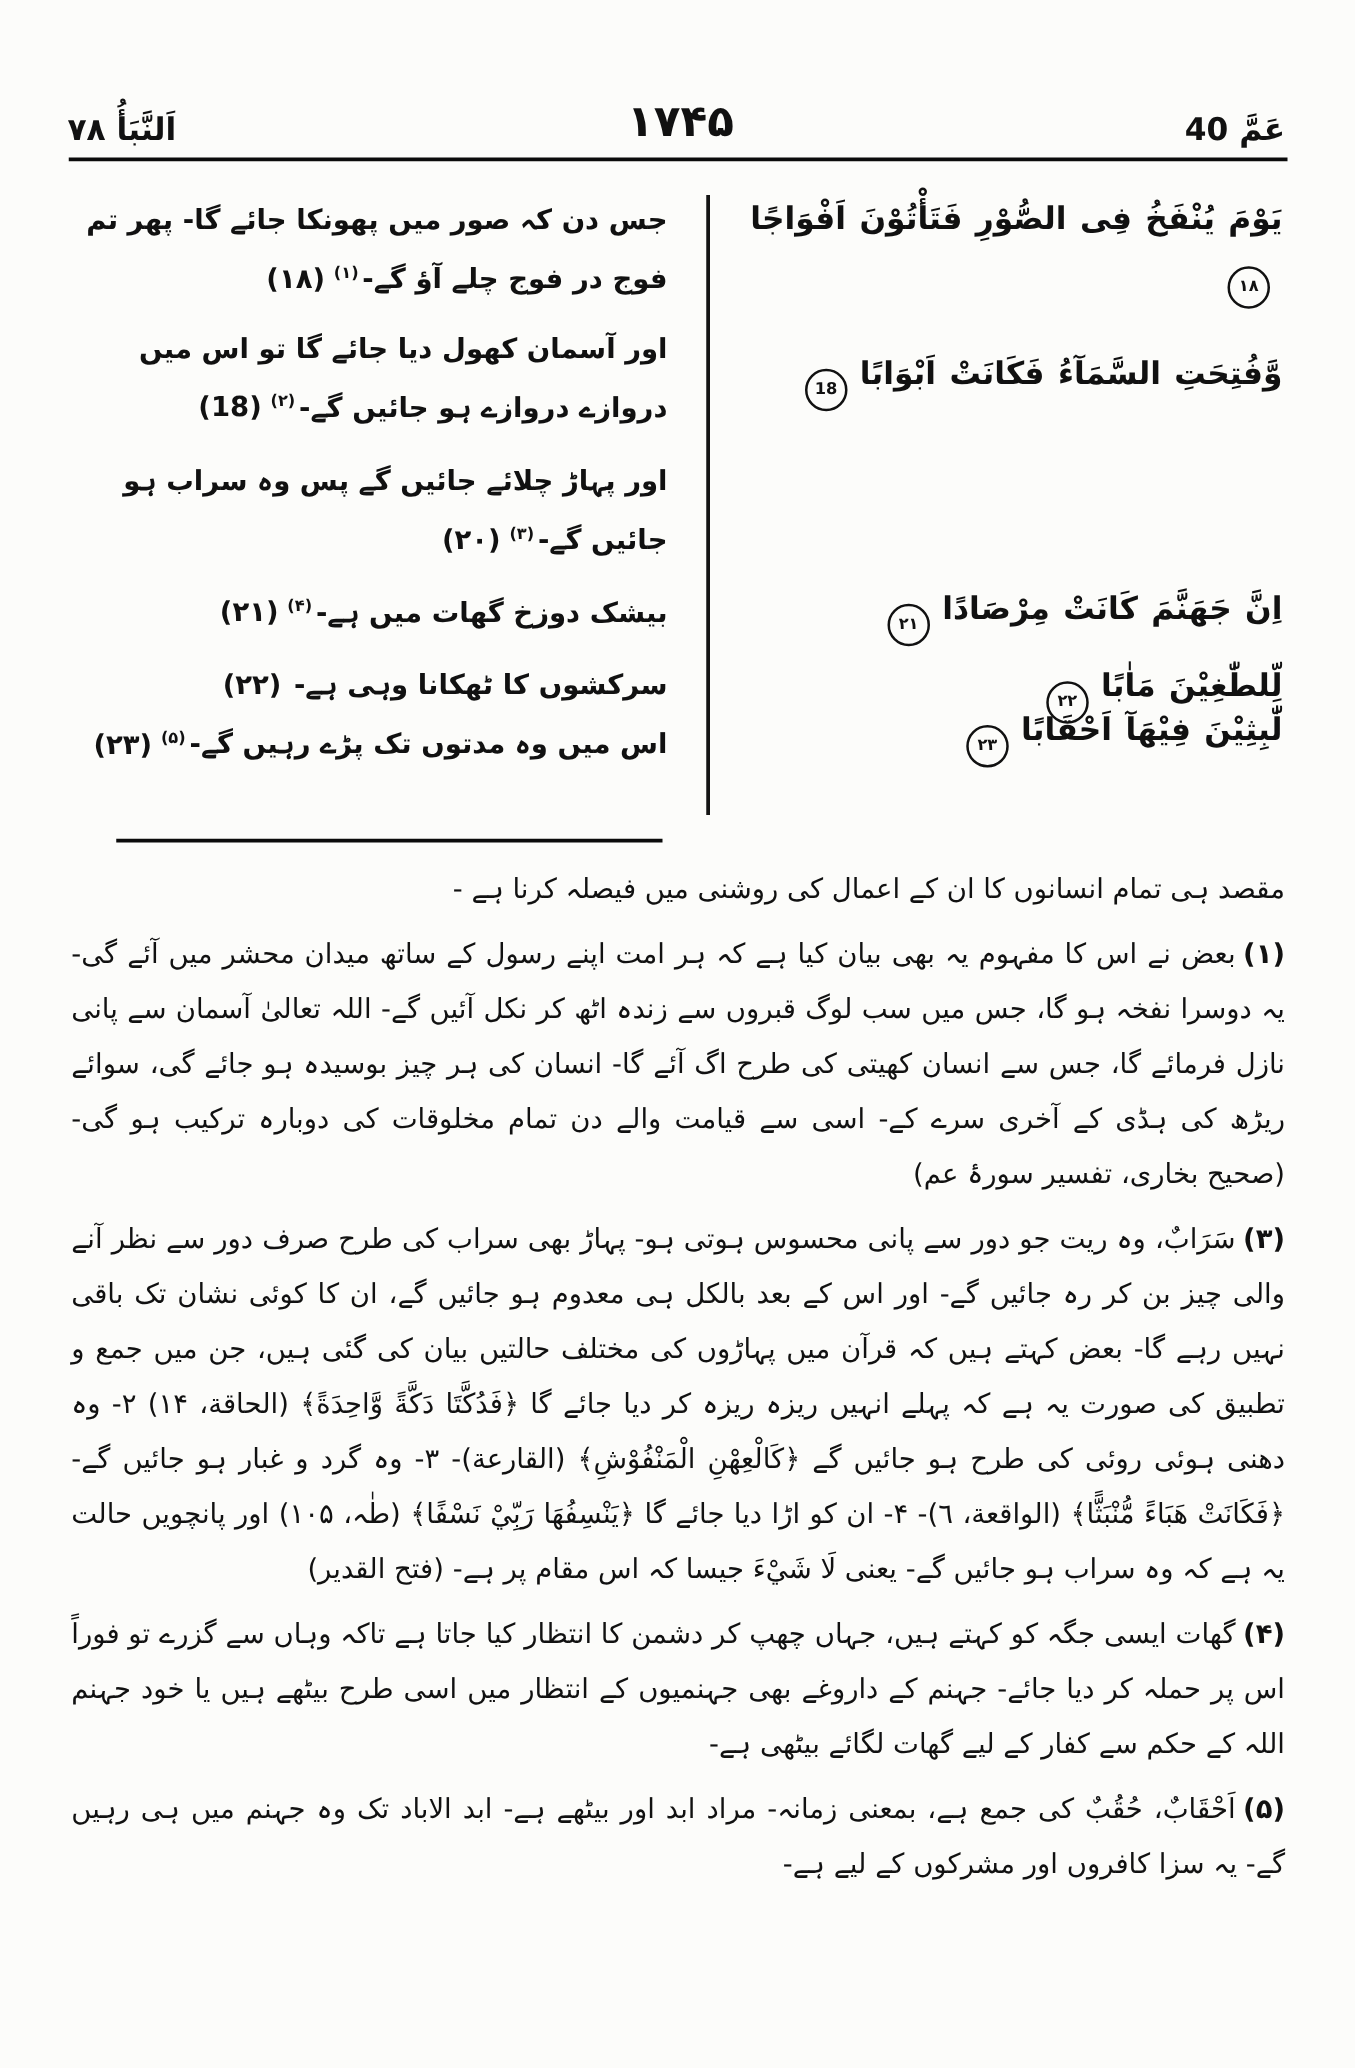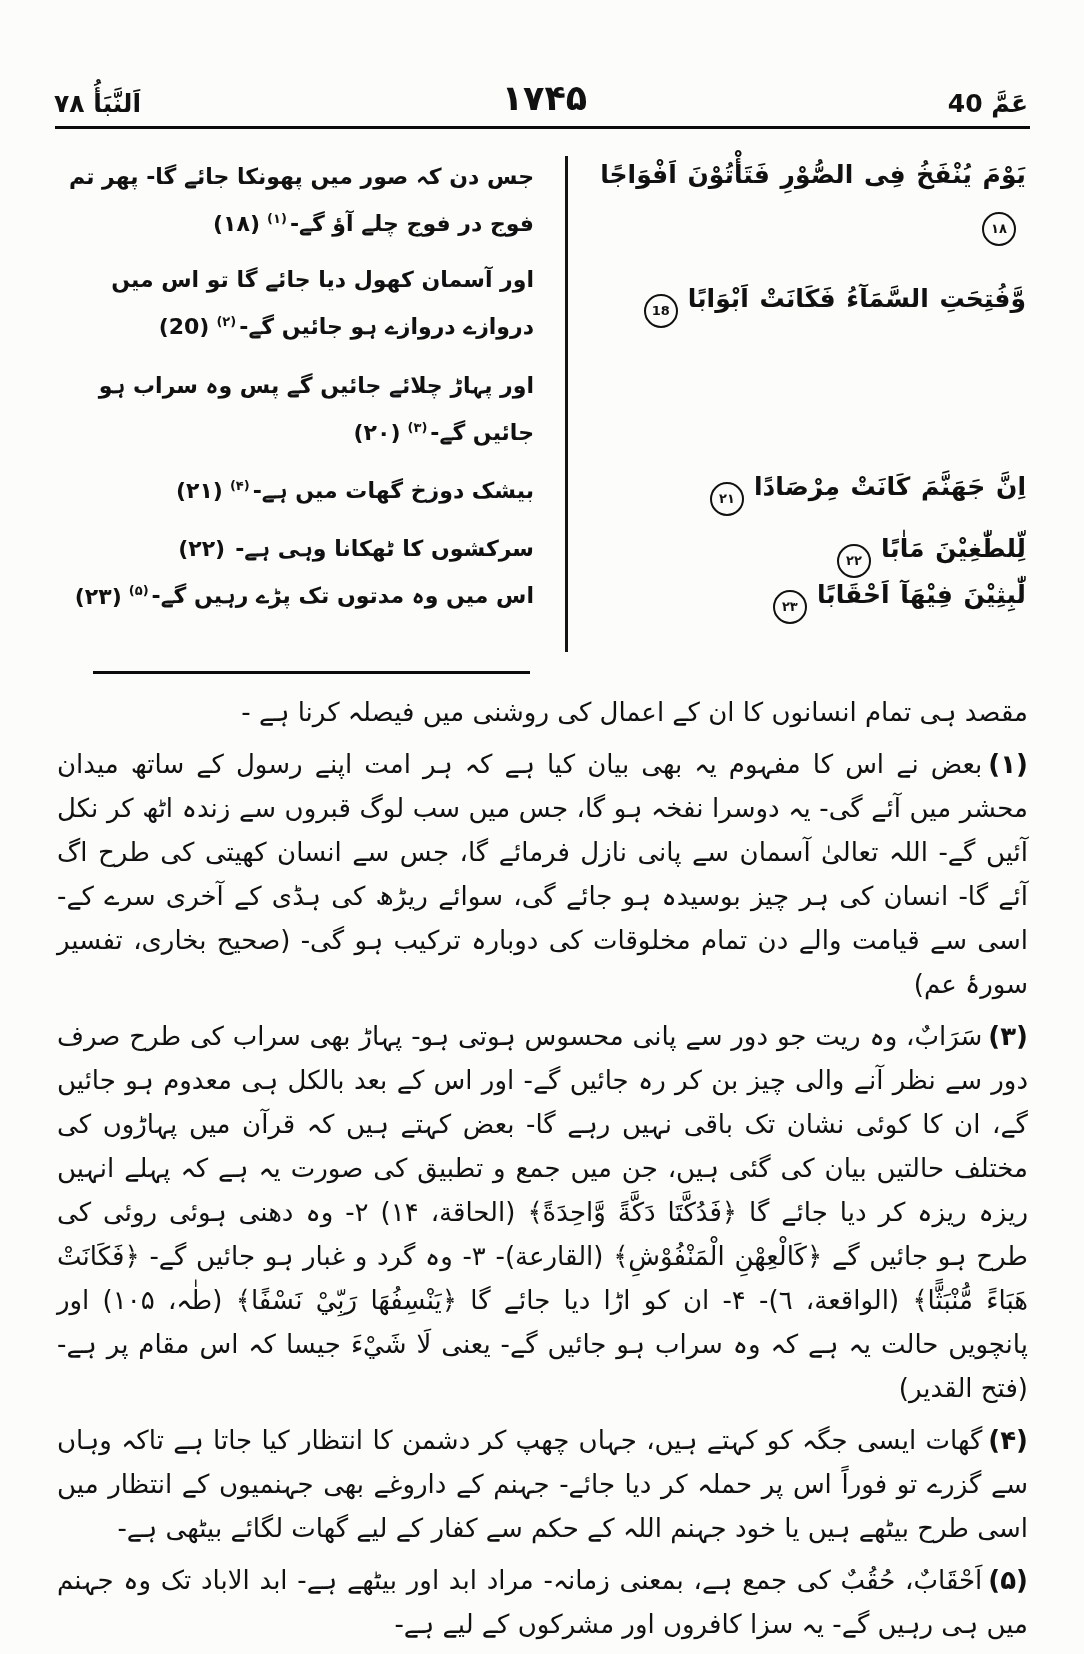--- a/index.html
+++ b/index.html
@@ -24,42 +24,42 @@
   .hdr .surah{font-size:25px;}
   .rule-top{
     position:absolute;top:126px;left:55px;right:54px;height:3px;background:#0b0b0b;
   }
   
   .main{position:absolute;top:150px;left:54px;right:54px;height:522px;}
   .vdivider{position:absolute;top:6px;bottom:20px;right:462px;width:3px;background:#141414;}
   .col-verses{position:absolute;top:0;right:0;width:446px;height:100%;}
   .verse{position:absolute;right:4px;left:4px;text-align:right;font-weight:700;font-size:25px;line-height:42px;word-spacing:2px;}
   .v0{top:4px;}  .v1{top:128px;} .v2{top:222px;}
-  .v3{top:316px;} .v4{top:378px;} .v5{top:424px;}
+  .v3{top:316px;} .v4{top:378px;} .v5{top:413px;}
   .vnum-badge{
     display:inline-flex;align-items:center;justify-content:center;
     width:30px;height:30px;border:2px solid #111;border-radius:50%;
     font-size:13px;font-weight:700;margin:0 10px;vertical-align:-8px;
     letter-spacing:0;
   }
   .col-trans{
     position:absolute;top:0;left:0;width:480px;height:100%;
     display:flex;flex-direction:column;padding-top:6px;box-sizing:border-box;
   }
   .tline{font-size:22px;font-weight:600;line-height:42px;text-align:right;margin:0;}
   .t0{min-height:103px;} .t1{min-height:106px;} .t2{min-height:100px;}
   .t3{min-height:58px;}  .t4{min-height:47px;}  .t5{min-height:50px;}
   .fn-ref{font-size:13px;font-weight:700;vertical-align:super;margin:0 3px;}
   .v-ref{font-weight:700;margin-right:4px;}
   
   .rule-mid{position:absolute;top:671px;left:93px;width:437px;height:3px;background:#0b0b0b;}
   
   .commentary{
     position:absolute;top:690px;left:57px;right:56px;
-    font-size:26px;font-weight:500;line-height:44px;
+    font-size:22px;font-weight:500;line-height:44px;
     text-align:justify;
   }
   .commentary p{margin:0 0 8px 0;}
   .commentary .intro{text-align:right;}
   .fn-marker{font-weight:700;margin-left:6px;}
 </style>
 </head>
 <body>
 
 <div class="page">
@@ -90,21 +90,21 @@
       <div class="verse v5">
         <span>لّٰبِثِيْنَ فِيْهَآ اَحْقَابًا</span><span class="vnum-badge">۲۳</span>
       </div>
     </div>
 
     <div class="col-trans">
       <p class="tline t0">
         <span>جس دن کہ صور میں پھونکا جائے گا- پھر تم فوج در فوج چلے آؤ گے-</span><sup class="fn-ref">(۱)</sup><span class="v-ref">(۱۸)</span>
       </p>
       <p class="tline t1">
-        <span>اور آسمان کھول دیا جائے گا تو اس میں دروازے دروازے ہو جائیں گے-</span><sup class="fn-ref">(۲)</sup><span class="v-ref">(20)</span>
+        <span>اور آسمان کھول دیا جائے گا تو اس میں دروازے دروازے ہو جائیں گے-</span><sup class="fn-ref">(۲)</sup><span class="v-ref">(18)</span>
       </p>
       <p class="tline t2">
         <span>اور پہاڑ چلائے جائیں گے پس وہ سراب ہو جائیں گے-</span><sup class="fn-ref">(۳)</sup><span class="v-ref">(۲۰)</span>
       </p>
       <p class="tline t3">
         <span>بیشک دوزخ گھات میں ہے-</span><sup class="fn-ref">(۴)</sup><span class="v-ref">(۲۱)</span>
       </p>
       <p class="tline t4">
         <span>سرکشوں کا ٹھکانا وہی ہے-</span><sup class="fn-ref"></sup><span class="v-ref">(۲۲)</span>
       </p>

